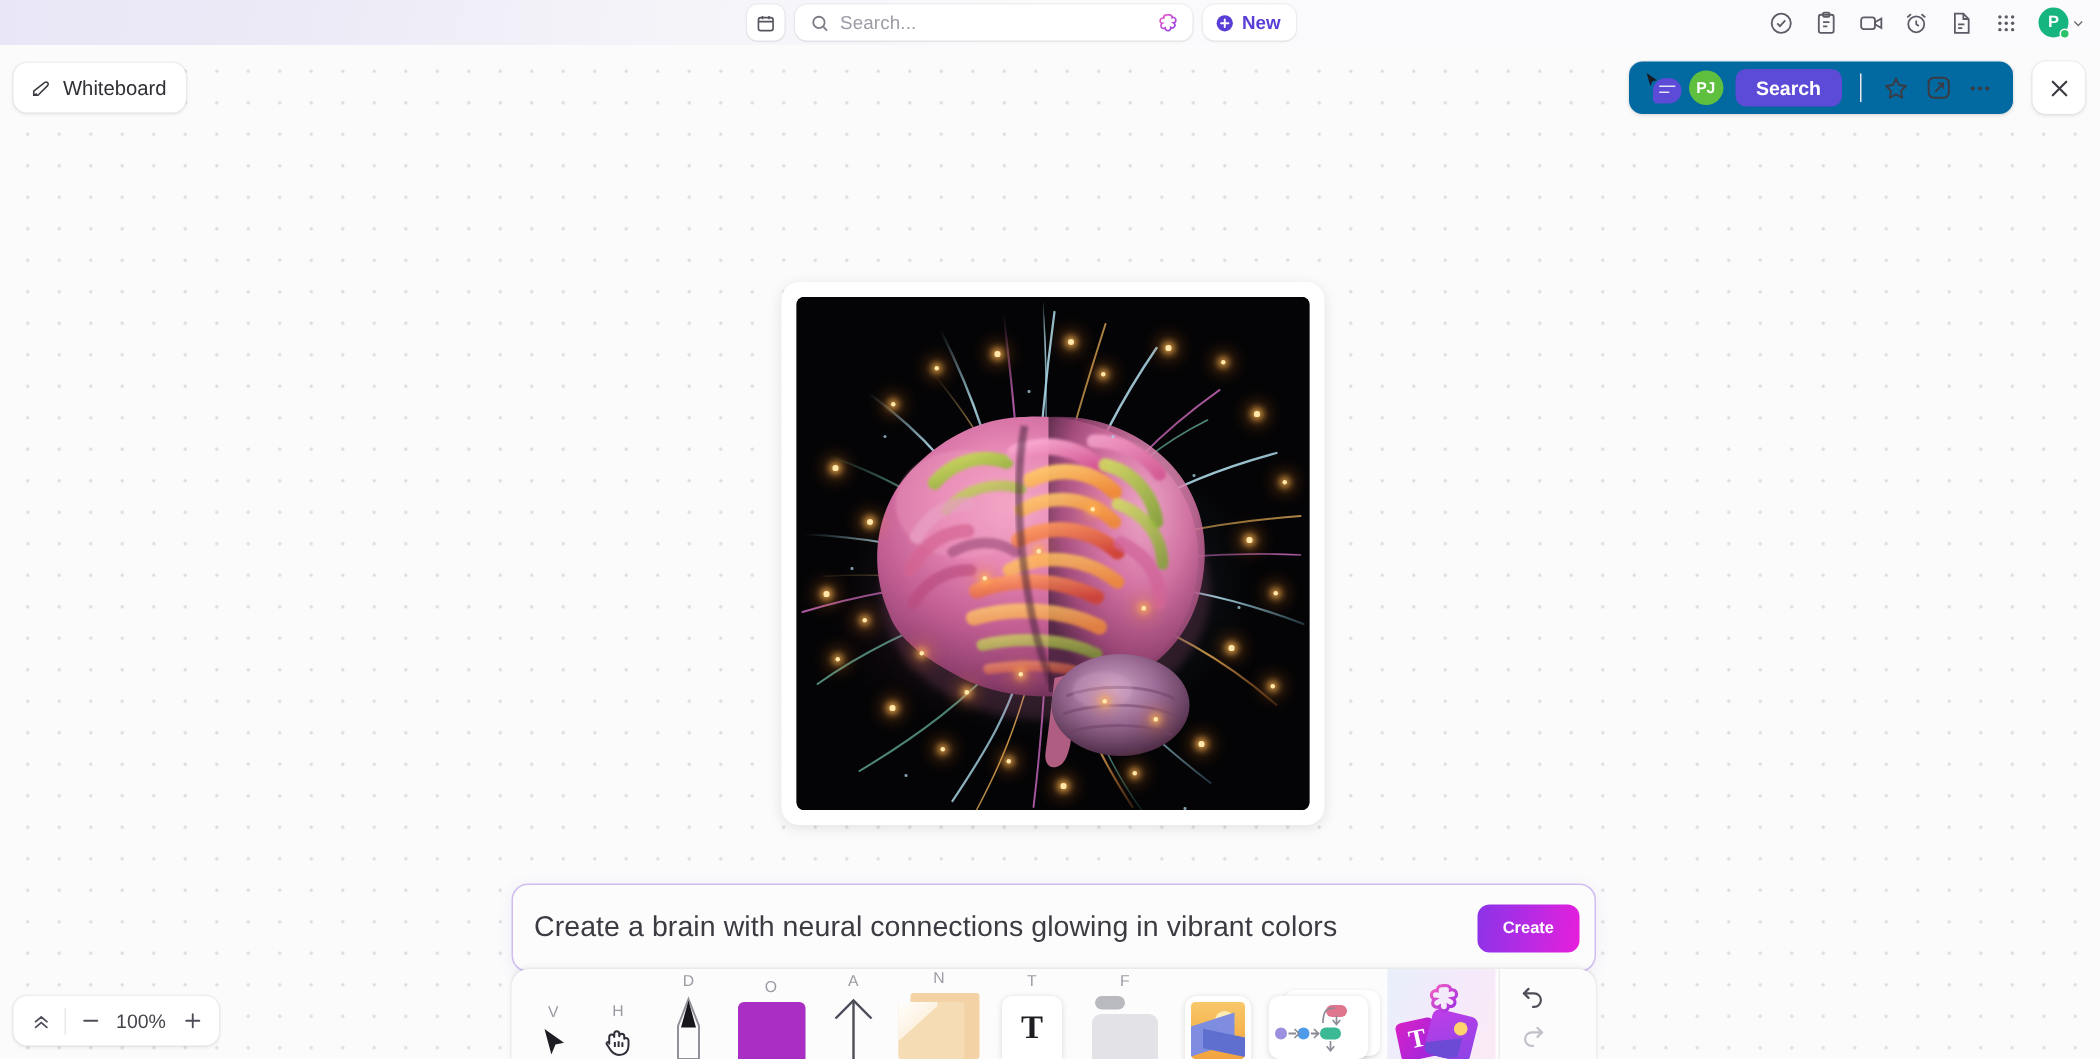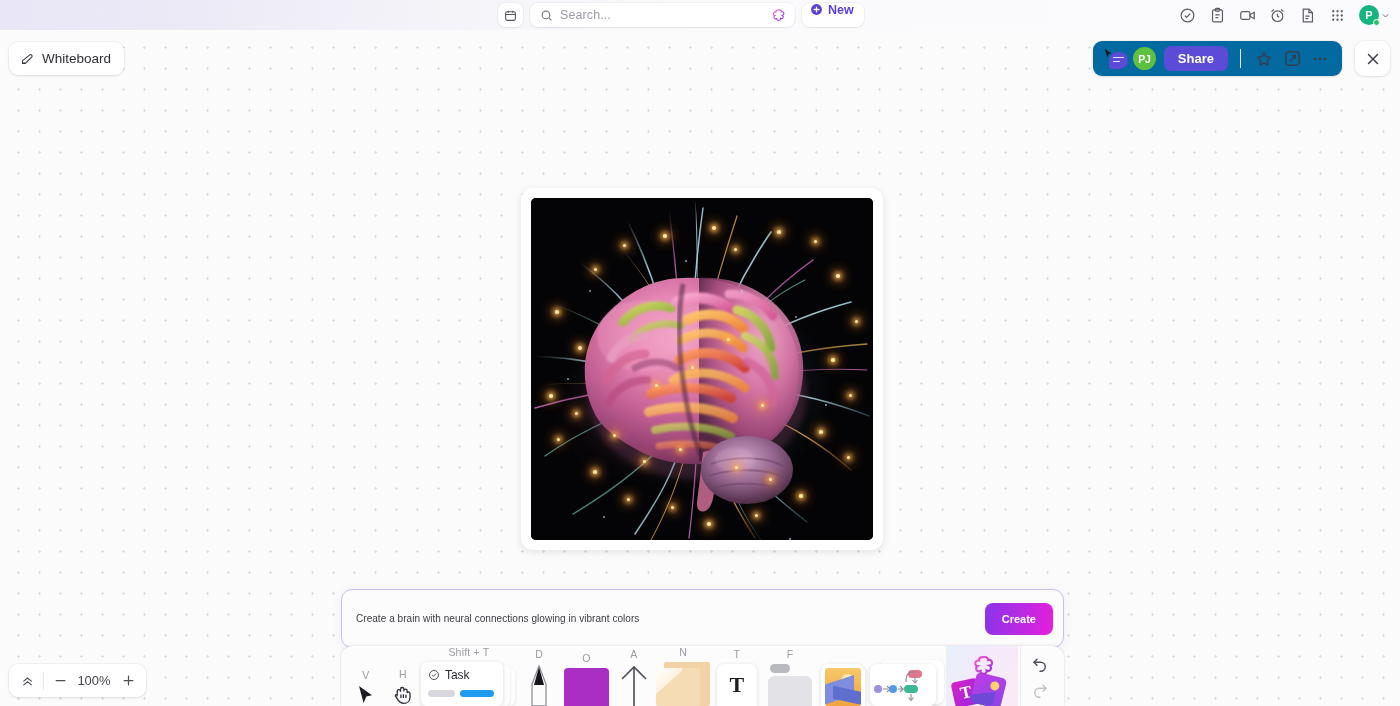--- a/index.html
+++ b/index.html
@@ -29,21 +29,21 @@
   .search-pill {
     width: 265px; height: 24px; border-radius: 8px; background: #fff;
     display: flex; align-items: center; padding: 0 8px 0 10px; gap: 7px;
     box-shadow: 0 0 0 1px rgba(0,0,0,.04), 0 1px 1.5px rgba(0,0,0,.05);
   }
   .search-pill .ph {
     flex: 1; font-size: 12.5px; color: #9c9ca6; letter-spacing: .1px;
   }
   .new-btn {
     height: 24px; border-radius: 8px; background: #fff; display: flex;
-    gap: 5px; padding: 0 10px 0 8px;
+    align-items: center; gap: 5px; padding: 0 10px 0 8px;
     box-shadow: 0 0 0 1px rgba(0,0,0,.04), 0 1px 1.5px rgba(0,0,0,.05);
     cursor: pointer;
   }
   .new-btn .lbl { font-size: 12.5px; font-weight: 700; color: #5b3ed6; }
   .appbar-right {
     position: absolute; right: 10px; top: 0; height: 30px;
     display: flex; align-items: center; gap: 13px;
   }
   .ab-ic { width: 17px; height: 17px; display: block; cursor: pointer; }
   .avatar-wrap { display: flex; align-items: center; gap: 2px; cursor: pointer; }
@@ -143,21 +143,21 @@
   }
 
   
   .prompt-wrap {
     position: absolute; left: 341px; top: 589px; width: 723px; height: 59px;
     background: #fcfcfd; border: 1px solid #cfbdf0; border-radius: 11px; z-index: 22;
     box-shadow: 0 2px 10px rgba(90,60,180,.08);
     display: flex; align-items: center; padding: 0 10px 0 14px;
   }
   .prompt-text {
-    flex: 1; font-size: 10px; color: #3b3b42; letter-spacing: .05px;
+    flex: 1; font-size: 19px; color: #3b3b42; letter-spacing: .05px;
     white-space: nowrap; overflow: hidden;
   }
   .create-btn {
     height: 32px; padding: 0 17px; border-radius: 8px;
     background: linear-gradient(100deg, #8b33e8 0%, #b22ce4 45%, #e81edb 100%);
     color: #fff; font-size: 11px; font-weight: 700; cursor: pointer;
     display: flex; align-items: center;
   }
 
   
@@ -422,21 +422,21 @@
     <div class="cmt-badge">
       <div class="cmt-bubble"></div>
       <svg class="cmt-cursor" viewBox="0 0 12 14">
         <path d="M1 0.5l9.2 6.4-4 .9-1.9 4.4z" fill="#1a1a20"></path>
       </svg>
     </div>
     <div class="pj-avatar">
       <span>PJ</span>
     </div>
     <div class="share-btn">
-      <span>Share</span>
+      <span>Search</span>
     </div>
     <div class="tr-div"></div>
     <div class="tr-ic">
       <svg width="18" height="18" viewBox="0 0 24 24" fill="none" stroke="#3b3b44" stroke-width="1.7" stroke-linejoin="round">
         <path d="M12 3.3l2.7 5.6 6.1.9-4.4 4.3 1 6.1-5.4-2.9-5.4 2.9 1-6.1L3.2 9.8l6.1-.9z"></path>
       </svg>
     </div>
     <div class="tr-ic">
       <svg width="19" height="19" viewBox="0 0 24 24" fill="none" stroke="#3b3b44" stroke-width="1.7">
         <rect x="3.5" y="3.5" width="17" height="17" rx="4.5"></rect>
@@ -675,42 +675,20 @@
     <div class="tool t-hand">
       <span class="key">H</span>
       <span class="glyph">
         <svg width="20" height="22" viewBox="0 0 24 26" fill="none" stroke="#30303a" stroke-width="1.6" stroke-linejoin="round">
           <path d="M5 14V8.5a2 2 0 0 1 4 0V6a2 2 0 0 1 4 0v2a2 2 0 0 1 4 0v2a2 2 0 0 1 3.4 1.4v4.2c0 4.4-3 7.4-7.4 7.4-4 0-6-2-8-5.6L3 14.4c-.7-1.2 1-2.4 2-1.4z"></path>
           <path d="M9.5 12.5v4M12.5 12v4.5M15.5 12.8v3.8"></path>
         </svg>
       </span>
     </div>
 
-    <div class="tool t-task">
-      <span class="key">Shift + T</span>
-      <span class="glyph">
-        <div class="task-stack">
-          <div class="task-card-back2"></div>
-          <div class="task-card-back1"></div>
-          <div class="task-card-front">
-            <div class="task-row">
-              <svg width="12" height="12" viewBox="0 0 24 24" fill="none" stroke="#53535d" stroke-width="2">
-                <circle cx="12" cy="12" r="9"></circle>
-                  <path d="M8.3 12.3l2.5 2.5 4.9-5.3"></path>
-              </svg>
-              <span class="tl">Task</span>
-            </div>
-            <div class="task-bars">
-                <div class="b1"></div>
-                <div class="b2"></div>
-              </div>
-          </div>
-        </div>
-      </span>
-    </div>
 
     <div class="tool t-pen">
       <span class="key">D</span>
       <span class="glyph">
         <svg width="34" height="42" viewBox="0 0 34 42">
           <path d="M17 2 L24 20 L24 42 L10 42 L10 20 Z" fill="none" stroke="#8f8f99" stroke-width="1.3"></path>
           <path d="M17 3 L22 21 L12 21 Z" fill="#16161c"></path>
         </svg>
       </span>
     </div>

